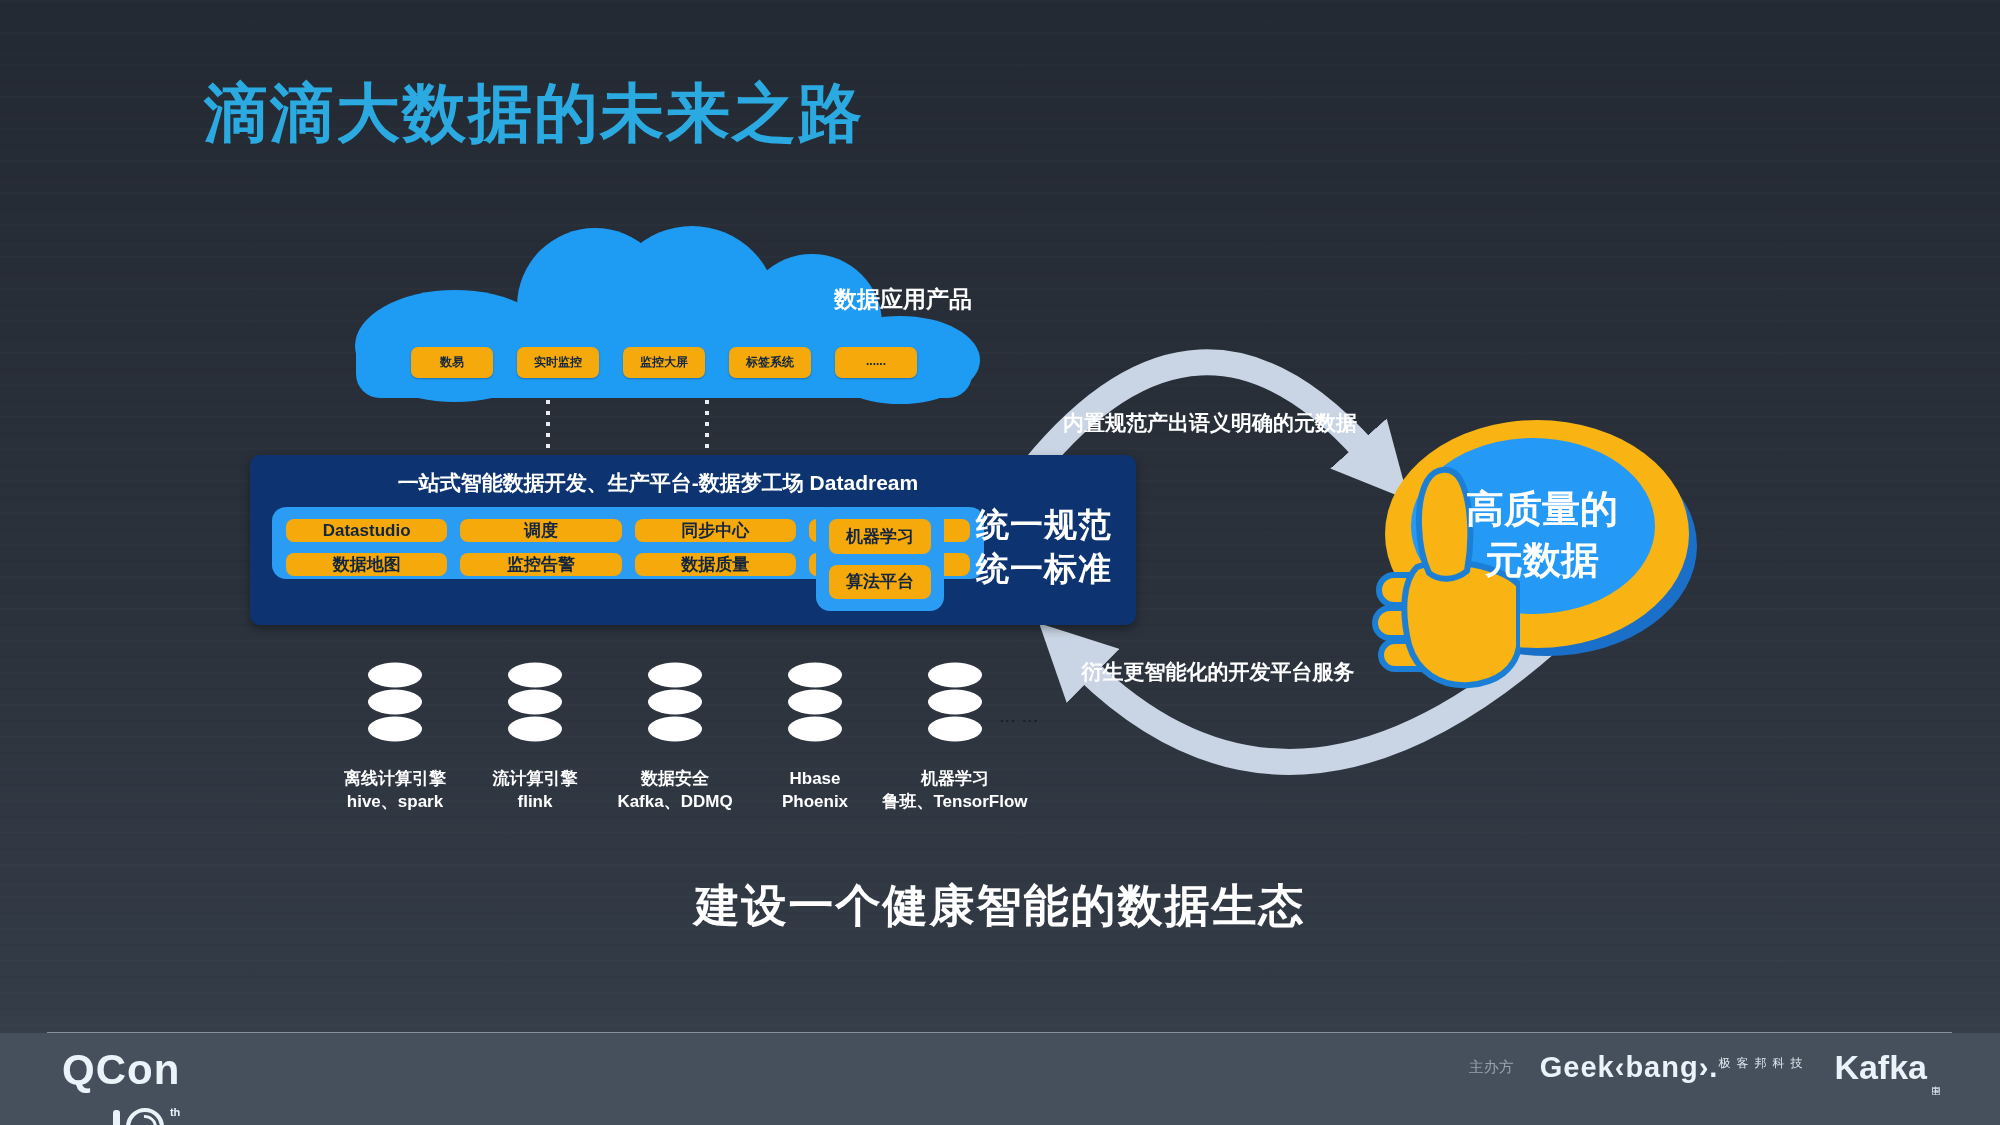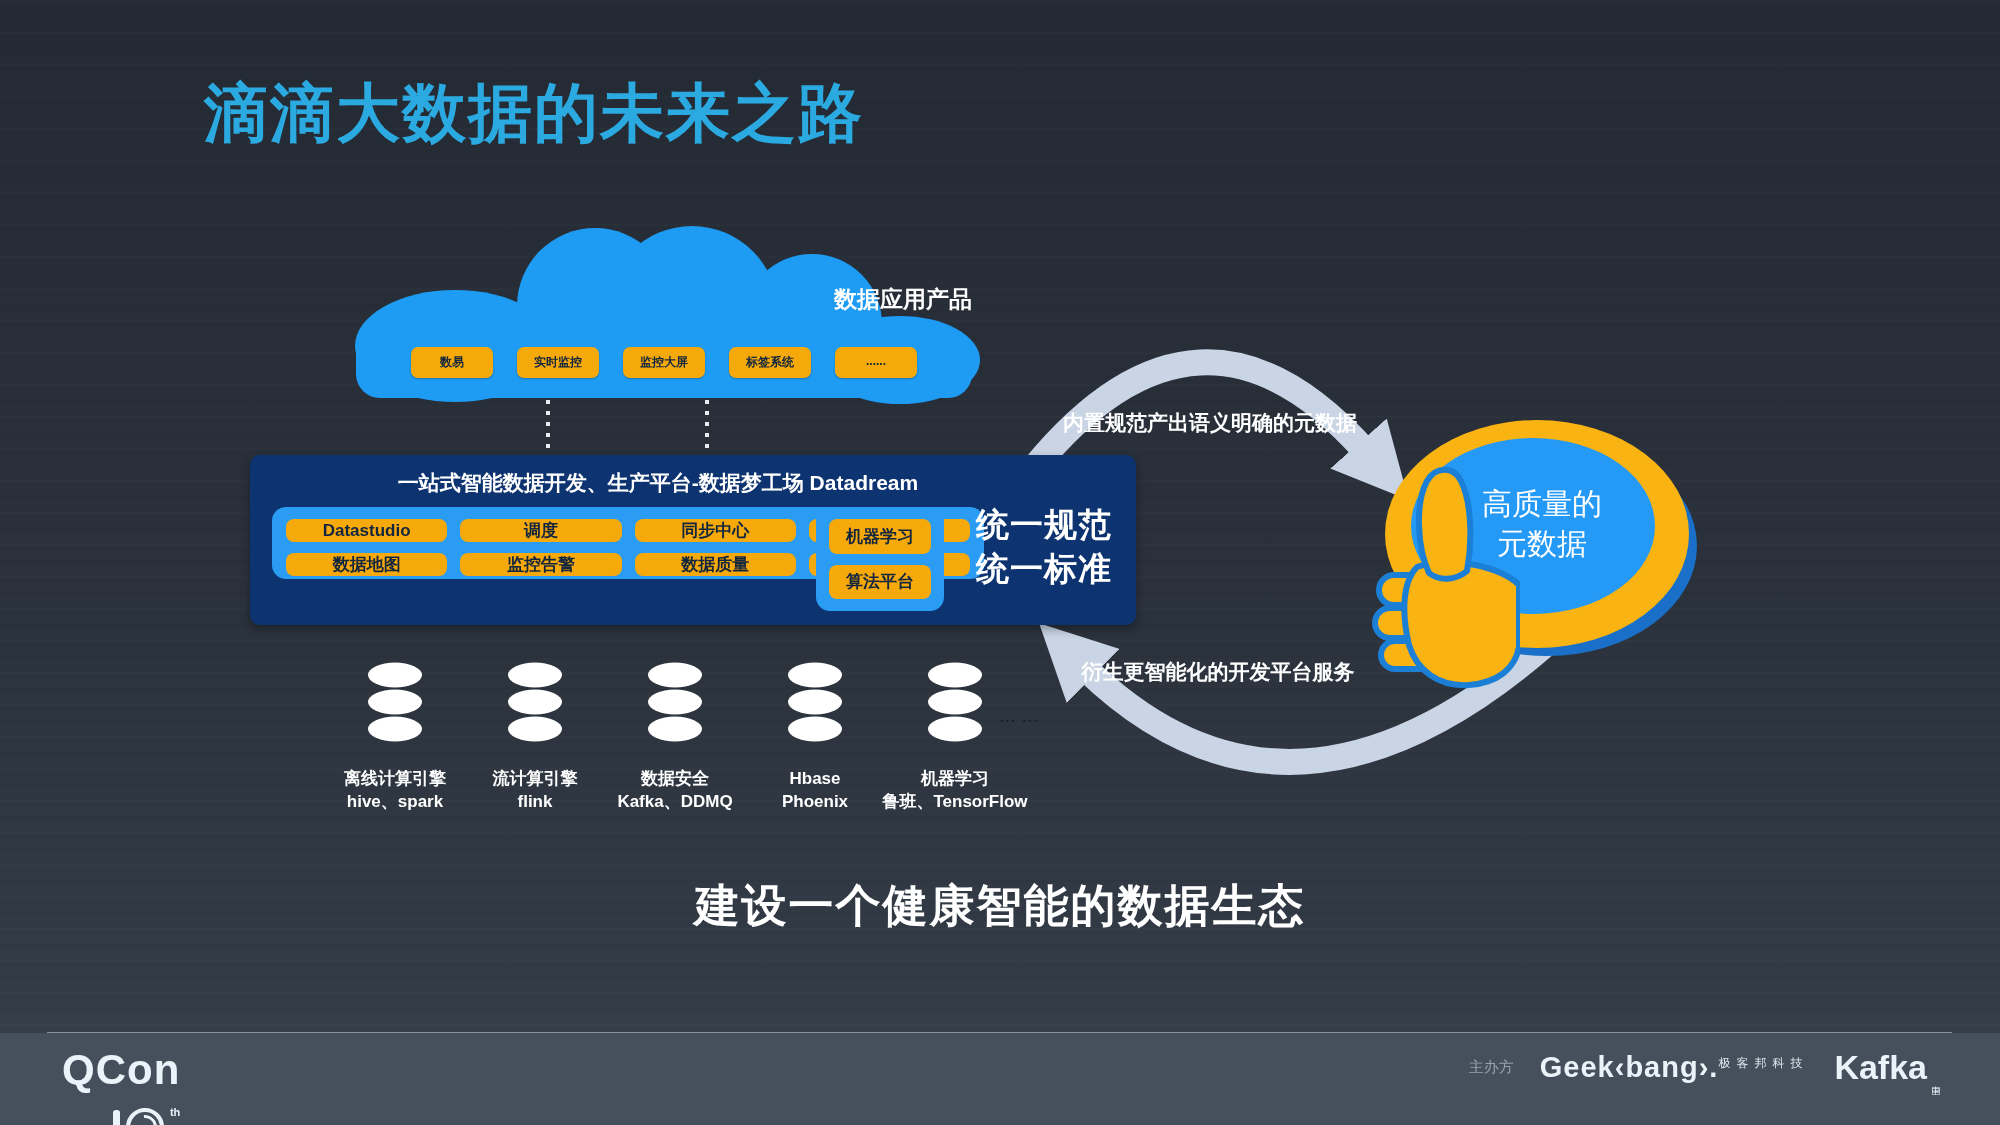--- a/index.html
+++ b/index.html
@@ -48,21 +48,21 @@
   .engines{left:304px;top:662px;width:672px;display:flex;justify-content:space-between;margin-left:35px;}
   .engine{width:112px;display:flex;flex-direction:column;align-items:center;}
   .engine svg{margin-bottom:26px;}
   .engine .ln{color:#fff;font-size:17px;font-weight:bold;line-height:1.35;white-space:nowrap;text-align:center;}
   .engines-more{left:1000px;top:710px;font-size:13px;color:#161d27;letter-spacing:2px;font-weight:bold;}
   
   .cycle-label{width:420px;text-align:center;color:#fff;font-size:21px;font-weight:bold;white-space:nowrap;}
   .cycle-top{left:1000px;top:409px;}
   .cycle-bottom{left:1008px;top:658px;}
   
-  .bubble-text{left:1437px;top:484px;width:210px;text-align:center;color:#fff;font-size:30px;font-weight:normal;line-height:1.33;}
+  .bubble-text{left:1437px;top:484px;width:210px;text-align:center;color:#fff;font-size:38px;font-weight:bold;line-height:1.33;}
   
   .headline{left:0;top:876px;width:2000px;text-align:center;color:#fff;font-size:45px;font-weight:800;letter-spacing:2px;}
   
   .footer-band{left:0;top:1033px;width:2000px;height:92px;background:#46505C;}
   .footer-divider{left:47px;top:1032px;width:1905px;height:1px;background:rgba(190,200,212,.6);}
   .qcon{left:62px;top:1046px;display:flex;align-items:flex-end;gap:14px;color:#E9F3F9;flex-direction:column;}
   .qcon .word{font-size:42px;font-weight:800;letter-spacing:1px;}
   .tenmark{display:flex;align-items:flex-start;gap:6px;}
   .tenbar{width:7px;height:36px;background:#E9F3F9;border-radius:3px;margin-top:2px;}
   .tenring{width:38px;height:38px;border:4px solid #E9F3F9;border-radius:50%;box-sizing:border-box;

